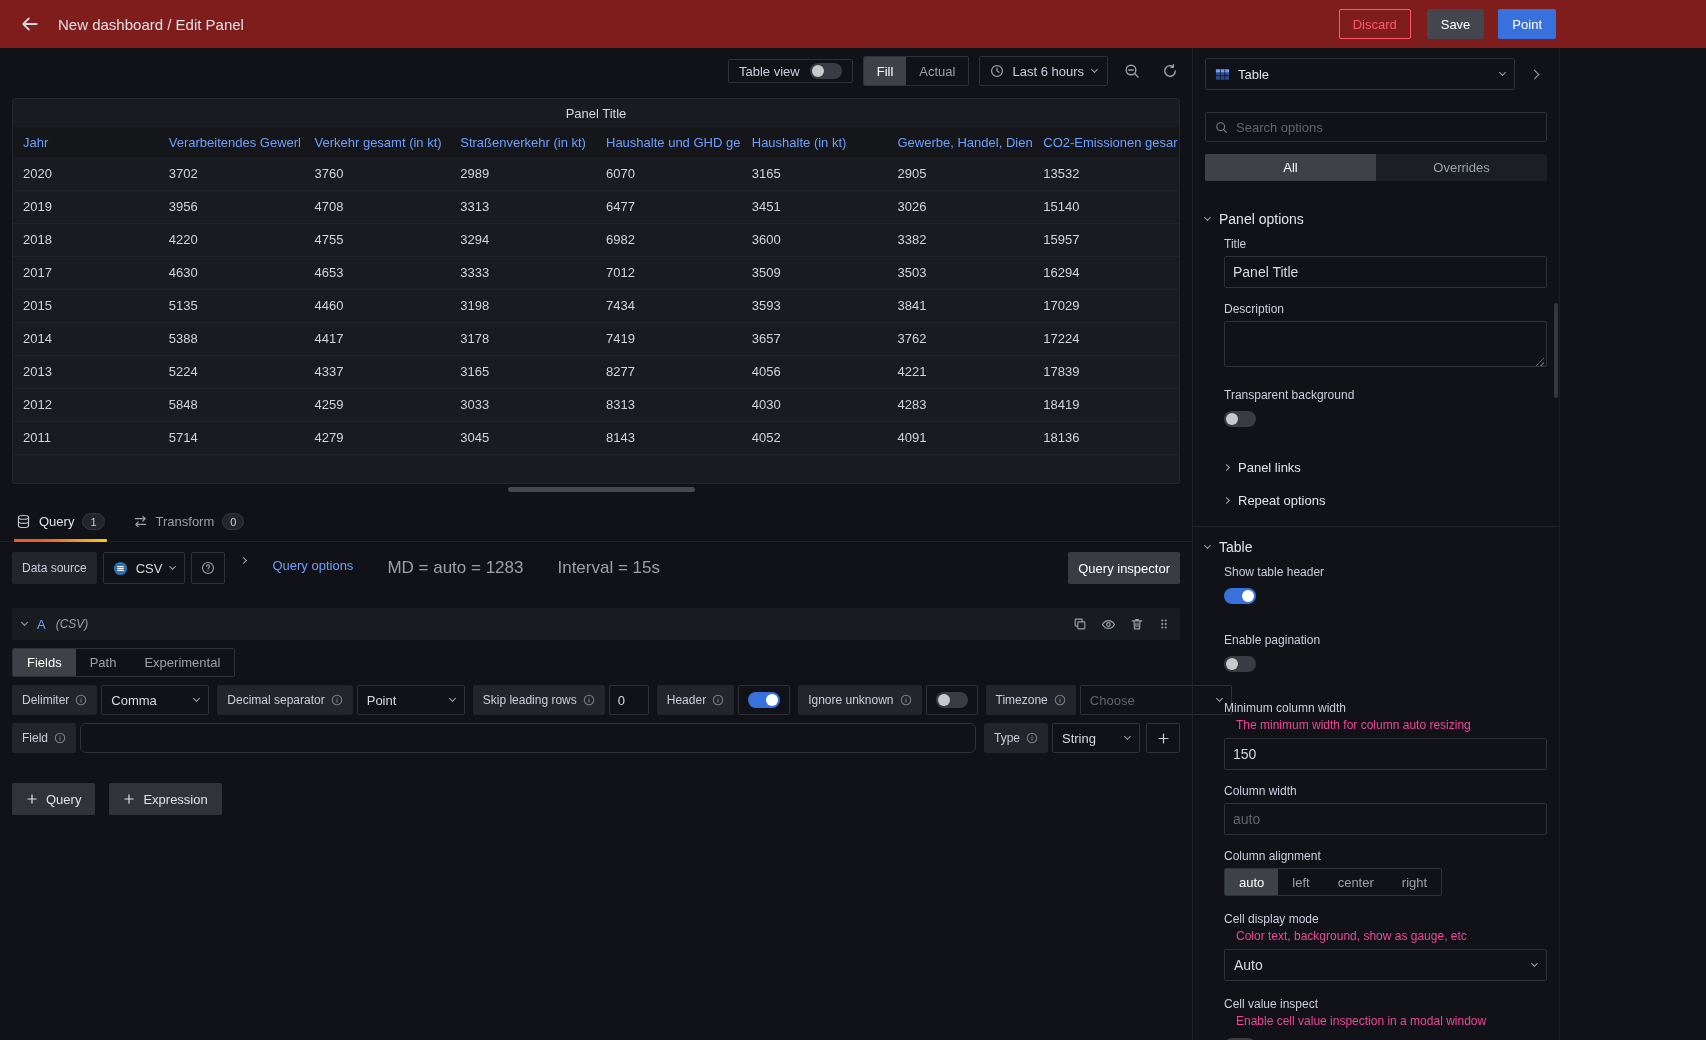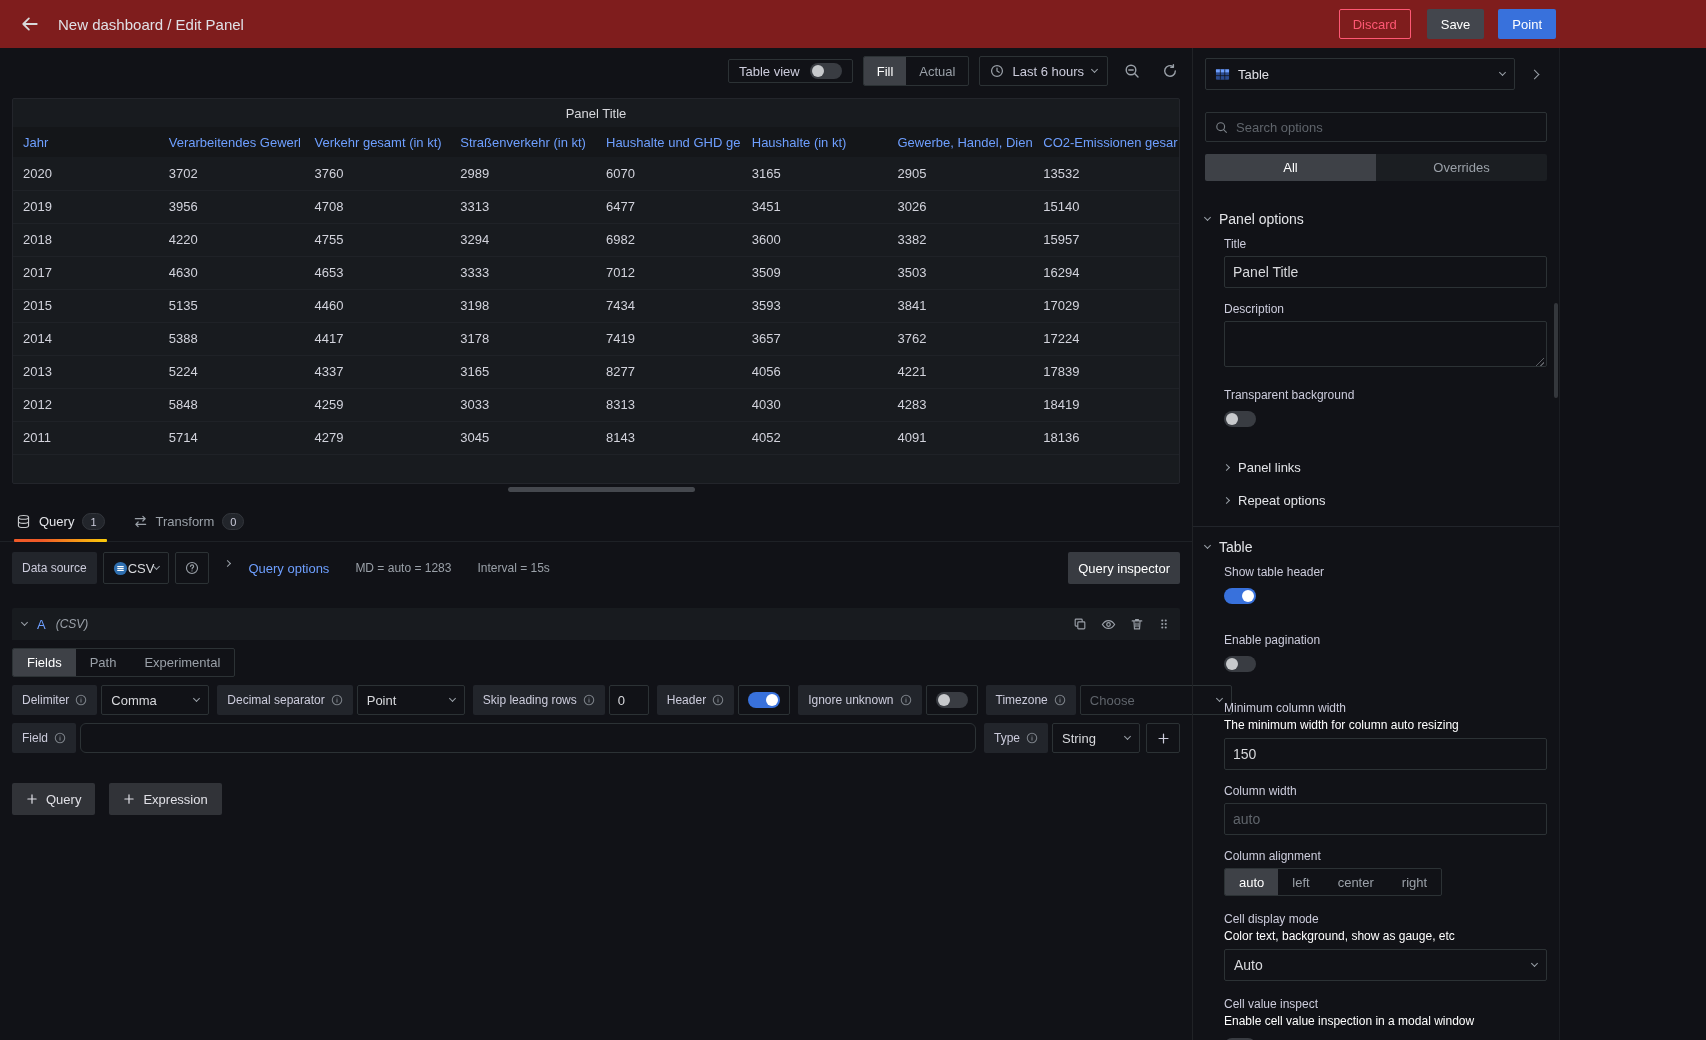--- a/index.html
+++ b/index.html
@@ -55,27 +55,27 @@
   
   .qtabs { display:flex; align-items:stretch; gap:24px; height:40px; margin-top:8px; padding:0 14px; border-bottom:1px solid #1e2126; }
   .qtab { display:flex; align-items:center; gap:8px; position:relative; color:#9aa0a8; cursor:pointer; padding:0 2px; }
   .qtab.active { color:#e3e4e8; font-weight:500; }
   .qtab.active::after { content:""; position:absolute; left:0; right:0; bottom:-1px; height:3px; background:linear-gradient(90deg,#f05a28 30%,#fbca0a 99%); border-radius:1px; }
   .badge { min-width:22px; height:17px; padding:0 7px; border-radius:9px; background:#22252b; border:1px solid #33363c; font-size:11px; color:#ccccdc; display:flex; align-items:center; justify-content:center; }
 
   
   .ds-row { display:flex; align-items:center; gap:6px; margin:10px 12px 0; }
   .inline-label { background:var(--label-bg,#22252b); height:32px; display:flex; align-items:center; gap:6px; padding:0 10px; border-radius:2px; font-size:12px; font-weight:500; color:#ccccdc; white-space:nowrap; }
-  .select { height:32px; background:#111217; border:1px solid var(--border,#2c3235); border-radius:2px; display:flex; align-items:center; padding:0 9px; cursor:pointer; white-space:nowrap; }
+  .select { height:32px; background:#111217; border:1px solid var(--border,#2c3235); border-radius:2px; display:flex; align-items:center; gap:8px; padding:0 9px; cursor:pointer; white-space:nowrap; }
   .select .val { color:#d8d9dd; }
   .select .ph { color:#5f646b; }
   .icon-box { width:34px; height:32px; border:1px solid var(--border,#2c3235); border-radius:2px; display:flex; align-items:center; justify-content:center; color:#9aa0a8; cursor:pointer; }
-  .qo { display:flex; align-items:flex-start; gap:18px; margin-left:10px; }
+  .qo { display:flex; align-items:flex-start; gap:26px; margin-left:10px; }
   .qo .link { color:var(--link-blue,#6e9fff); font-weight:500; cursor:pointer; }
-  .qo .meta { color:#9aa0a8; font-size:12px; margin-left:8px; }
+  .qo .meta { color:#9aa0a8; font-size:17px; margin-left:8px; }
   .btn-inspector { margin-left:auto; background:#383b41; color:#fff; height:32px; padding:0 10px; border-radius:2px; display:flex; align-items:center; font-weight:500; cursor:pointer; }
 
   
   .qcard { margin:24px 12px 0; }
   .qheader { height:32px; background:var(--panel-bg,#181b1f); display:flex; align-items:center; gap:10px; padding:0 10px; border-radius:2px 2px 0 0; }
   .qheader .refid { color:var(--link-blue,#6e9fff); font-weight:500; }
   .qheader .dstype { color:#9aa0a8; font-style:italic; font-size:12px; }
   .qicons { margin-left:auto; display:flex; align-items:center; gap:14px; color:#9aa0a8; }
   .qicons span { cursor:pointer; display:flex; }
   .qbody { padding:8px 0 0; }
@@ -104,21 +104,21 @@
   .collapse-btn { width:26px; height:32px; display:flex; align-items:center; justify-content:center; cursor:pointer; }
   .search-row { height:30px; border:1px solid var(--border,#2c3235); border-radius:2px; display:flex; align-items:center; gap:8px; padding:0 9px; margin-bottom:12px; }
   .search-row input { flex:1; background:transparent; border:none; color:#d8d9dd; font-family:inherit; font-size:13px; }
   .search-row input::placeholder { color:#5f646b; }
   .ao-tabs { display:flex; height:27px; background:#1b1e22; border-radius:2px; overflow:hidden; margin-bottom:30px; }
   .ao-tab { flex:1; display:flex; align-items:center; justify-content:center; color:#9aa0a8; cursor:pointer; }
   .ao-tab.active { background:#3e4147; color:#fff; font-weight:500; }
   .section-h { display:flex; align-items:center; gap:9px; margin:4px 0 10px; font-size:14px; font-weight:500; color:#e3e4e8; cursor:pointer; }
   .section-body { padding-left:19px; }
   .flabel { font-size:12px; font-weight:500; color:#ccccdc; margin:14px 0 5px; }
-  .fdesc { font-size:12px; color:#ffffff; margin:-2px 0 6px; }
+  .fdesc { font-size:12px; color:#ec4899; margin:-2px 12px 6px; }
   .input { width:100%; height:32px; background:#111217; border:1px solid var(--border,#2c3235); border-radius:2px; color:#d8d9dd; padding:0 8px; font-size:14px; font-family:inherit; }
   .input::placeholder { color:#5f646b; }
   .ta-wrap { position:relative; }
   textarea.input { height:46px; resize:none; padding-top:6px; }
   .resize-grip { position:absolute; right:3px; bottom:4px; width:10px; height:10px; clip-path:polygon(100% 0,100% 100%,0 100%); background:repeating-linear-gradient(-45deg,transparent 0 2px,#5a5d63 2px 3px); cursor:nwse-resize; }
   .sub-collapse { display:flex; align-items:center; gap:9px; margin:18px 0; font-size:13px; font-weight:500; color:#e3e4e8; cursor:pointer; }
   .sect-divider { border-top:1px solid #22252b; margin:18px -12px 12px; }
   .mt4 { margin:4px 0 12px; }
   .align-group { display:inline-flex; height:28px; border:1px solid var(--border,#2c3235); border-radius:2px; overflow:hidden; }
   .align-opt { padding:0 14px; display:flex; align-items:center; color:#9aa0a8; cursor:pointer; }

